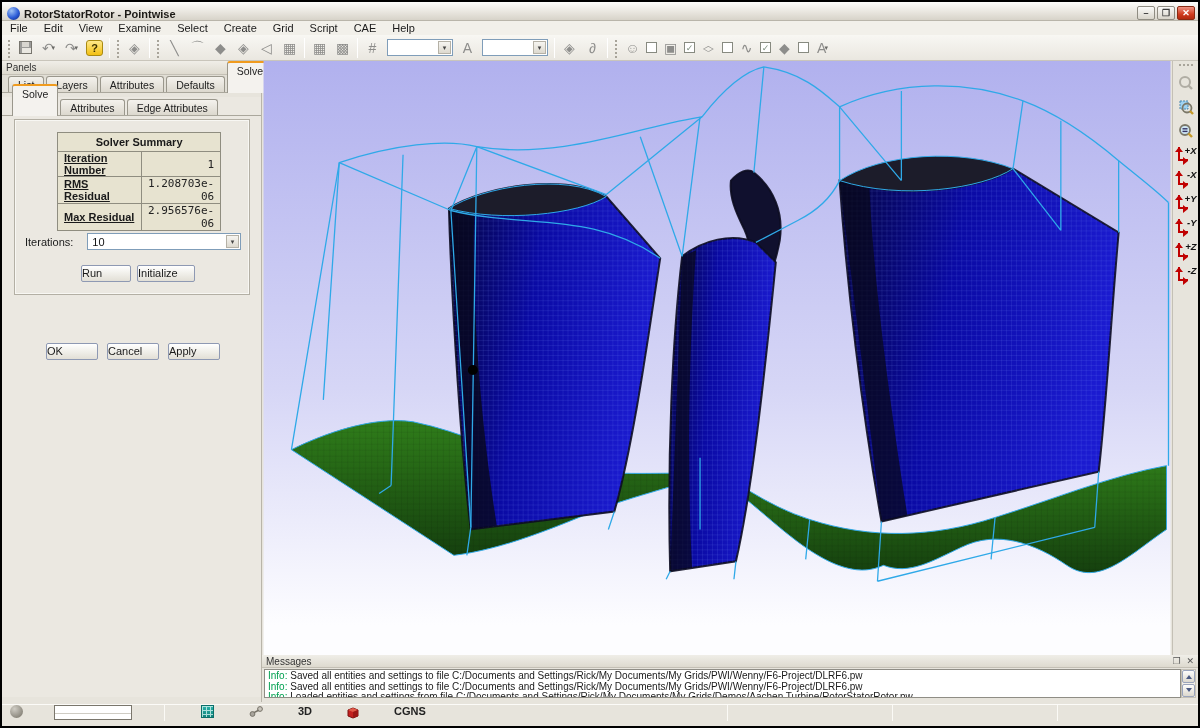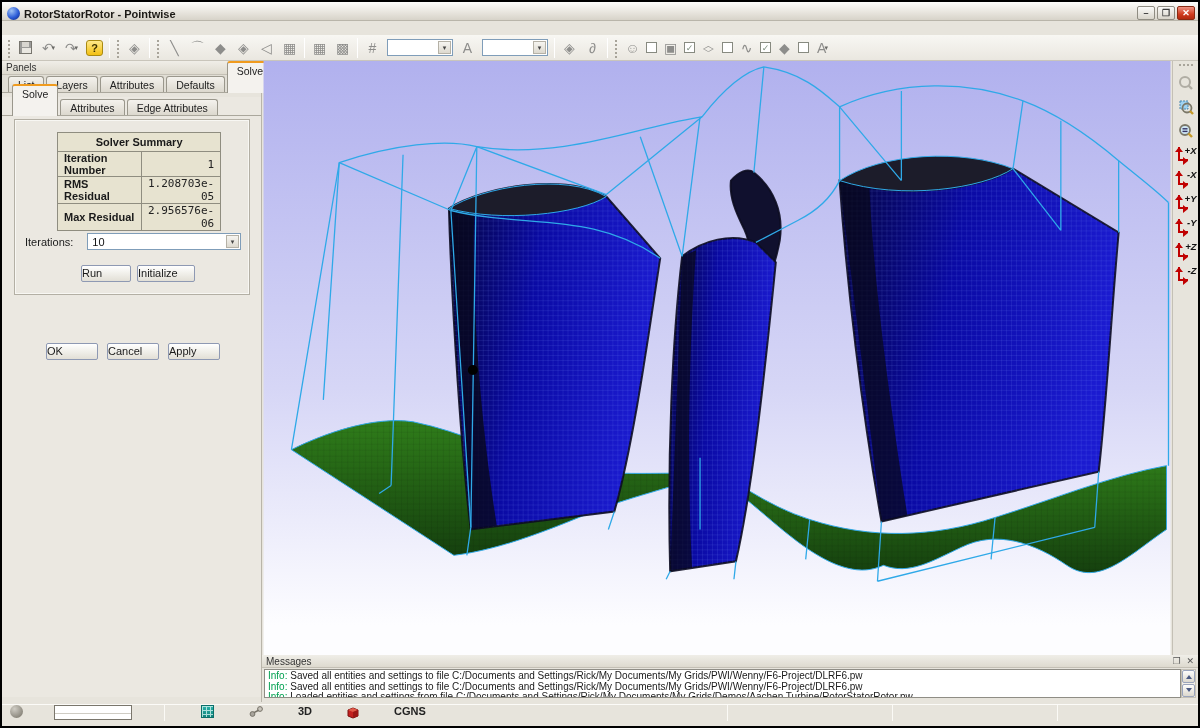--- a/index.html
+++ b/index.html
@@ -65,21 +65,21 @@
     border-bottom:1px solid #aaa79c; }
   .panel-body { position:relative; height:600px; background:#ebe8e1; }
   .groupbox { position:absolute; left:12px; top:22px; width:236px; height:176px;
     border:1px solid #b3afa4; box-shadow:inset 0 0 0 1px #f8f7f3; }
 
   table.solver { position:absolute; left:42px; top:12px; border-collapse:collapse;
     background:#e7e3d0; border:1px solid #8f8d80; }
   table.solver th { font-size:11px; font-weight:bold; color:#1a1a1a; border:1px solid #8f8d80;
     height:19px; padding:0 6px; background:#e7e3d0; }
   table.solver td { border:1px solid #8f8d80; font-size:11px; height:20px; padding:0 6px; }
-  td.lbl { font-weight:bold; color:#1a1a1a; width:84px; }
+  td.lbl { font-weight:bold; color:#1a1a1a; width:84px;text-decoration:underline; }
   td.val { font-family:"DejaVu Sans Mono", monospace; font-size:9.5px; text-align:right; width:72px; color:#222; }
 
   .iter-row { position:absolute; left:10px; top:113px; display:flex; align-items:center; width:216px; }
   .iter-label { font-size:11px; color:#1a1a1a; }
   .iter-combo { margin-left:14px; flex:1; height:17px; background:#fff; border:1px solid #7f9db9;
     font-size:11px; padding-left:4px; position:relative; color:#111; line-height:16px; }
   .iter-combo .arrowbox { position:absolute; right:1px; top:1px; width:13px; height:13px;
     background:linear-gradient(#f6f5f1,#ddd9cf); border:1px solid #b5b1a6; font-size:7px; line-height:12px;
     text-align:center; color:#444; }
 
@@ -153,20 +153,32 @@
   <div class="titlebar">
     <div class="app-sphere"></div>
     <div class="title-text">RotorStatorRotor - Pointwise</div>
     <div class="winbtns">
       <div class="winbtn">–</div>
       <div class="winbtn">❐</div>
       <div class="winbtn close">✕</div>
     </div>
   </div>
 
+  <div class="menubar">
+    <span class="menu-item">File</span>
+    <span class="menu-item">Edit</span>
+    <span class="menu-item">View</span>
+    <span class="menu-item">Examine</span>
+    <span class="menu-item">Select</span>
+    <span class="menu-item">Create</span>
+    <span class="menu-item">Grid</span>
+    <span class="menu-item">Script</span>
+    <span class="menu-item">CAE</span>
+    <span class="menu-item">Help</span>
+  </div>
 
   <div class="toolbar">
     <div class="grip"></div>
     <div class="tbtn">
         <div class="save-shape"></div>
       </div>
     <div class="tbtn">
         <span>↶</span>
         <span class="drop">▾</span>
       </div>
@@ -283,21 +295,21 @@
           <tbody>
               <tr>
                 <th colspan="2">Solver Summary</th>
               </tr>
           <tr>
             <td class="lbl">Iteration Number</td>
             <td class="val">1</td>
           </tr>
           <tr>
             <td class="lbl">RMS Residual</td>
-            <td class="val">1.208703e-05</td>
+            <td class="val">1.208703e-06</td>
           </tr>
           <tr>
             <td class="lbl">Max Residual</td>
             <td class="val">2.956576e-06</td>
           </tr>
         </tbody>
           </table>
 
         <div class="iter-row">
           <span class="iter-label">Iterations:</span>

